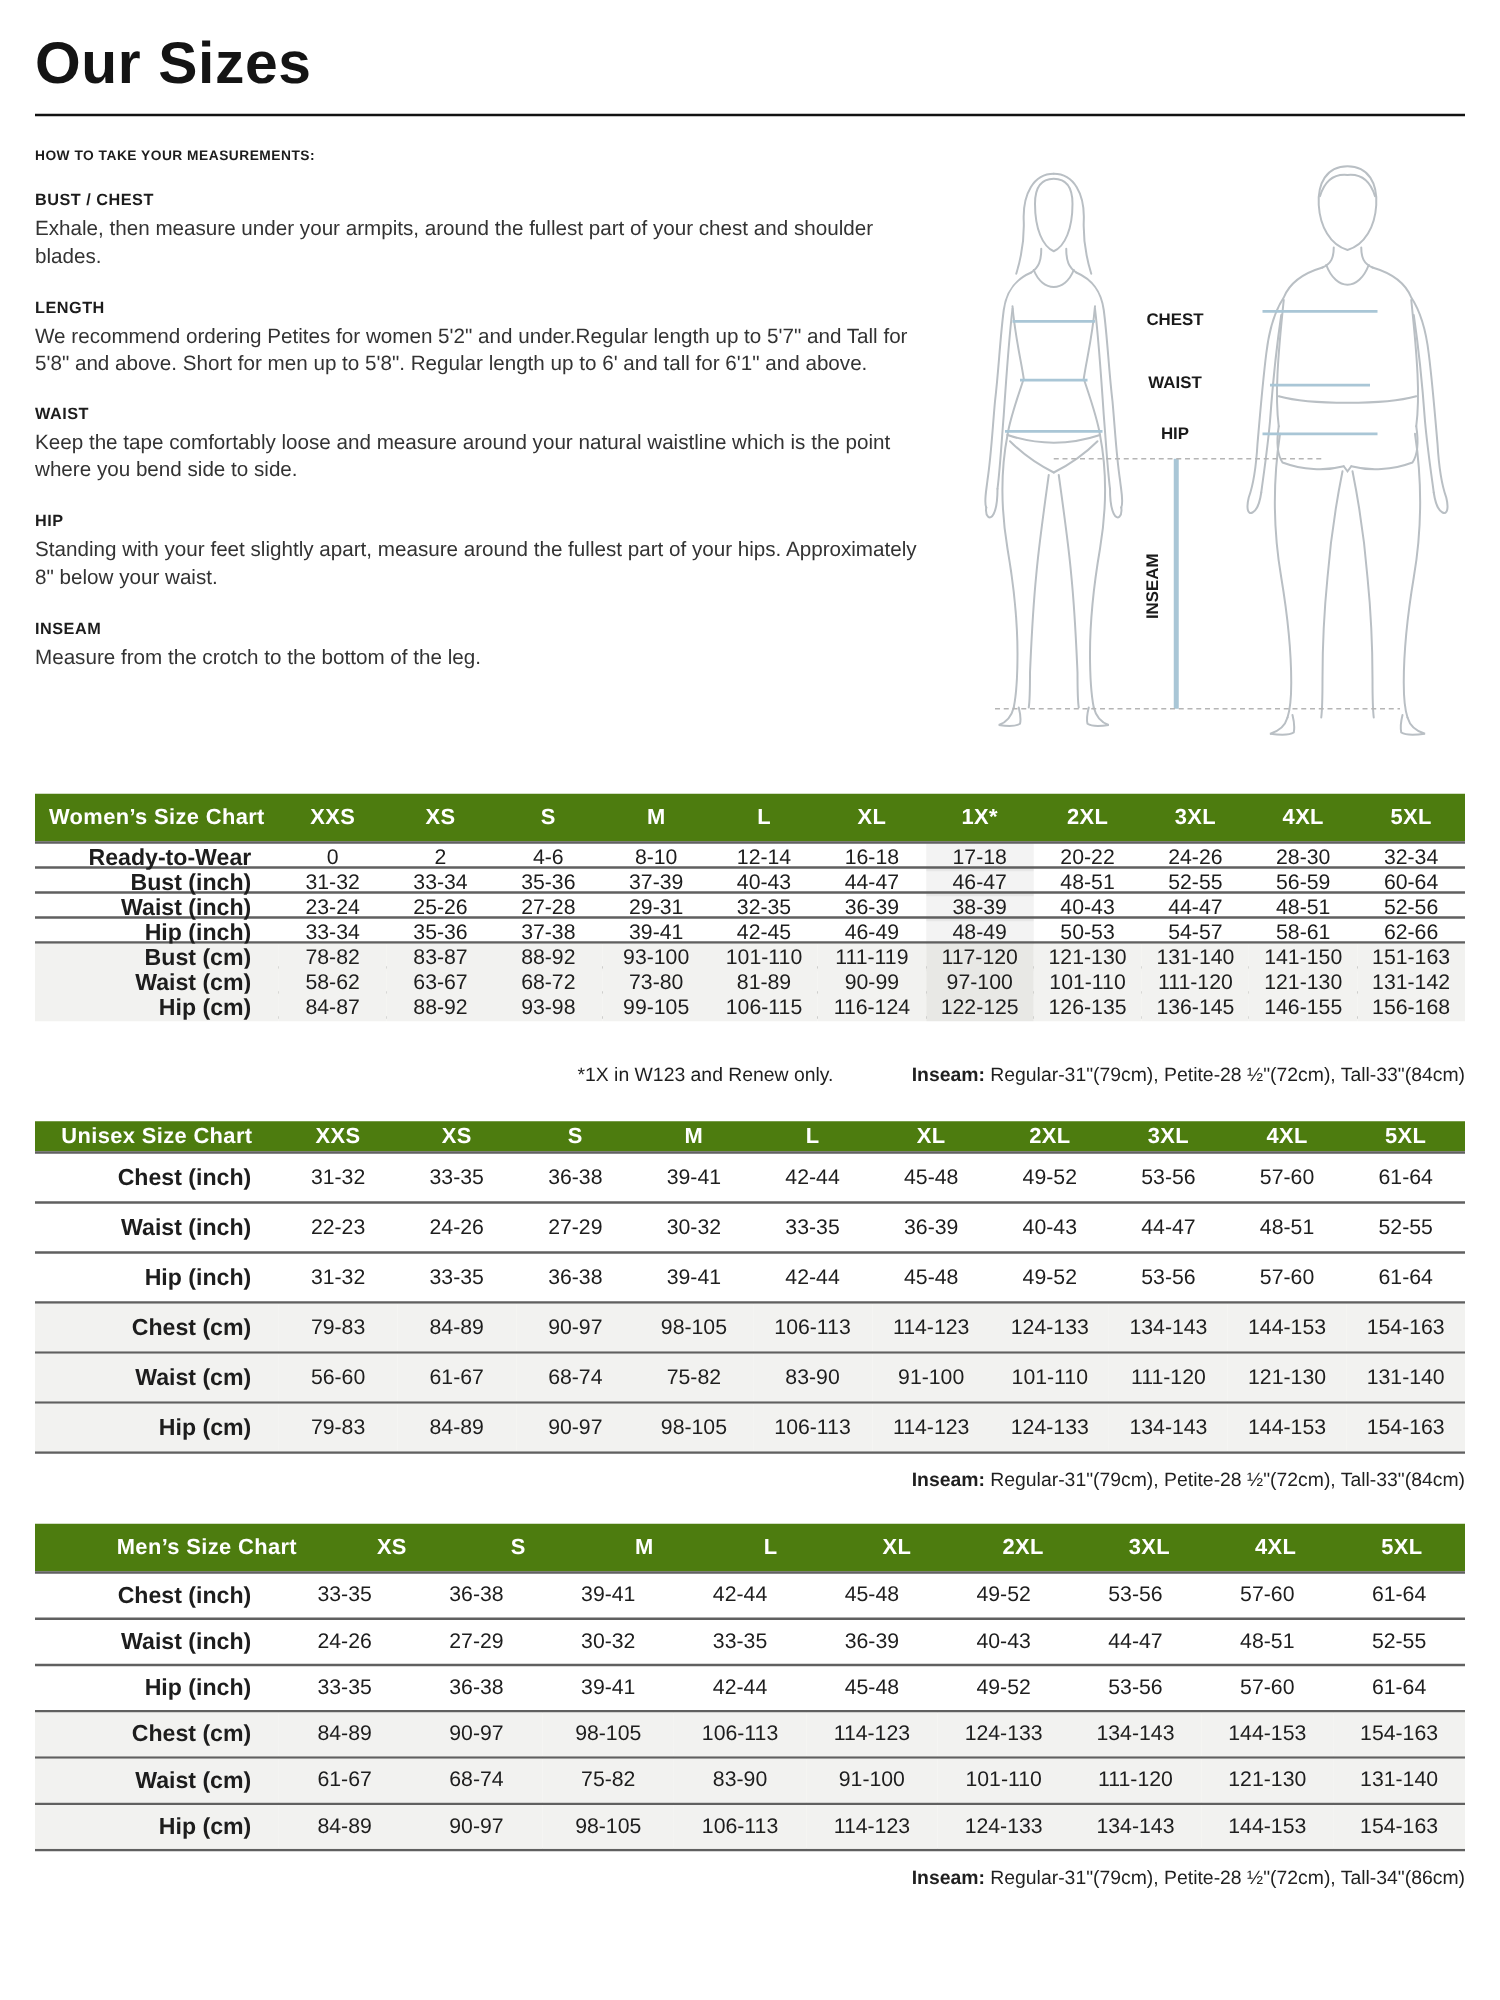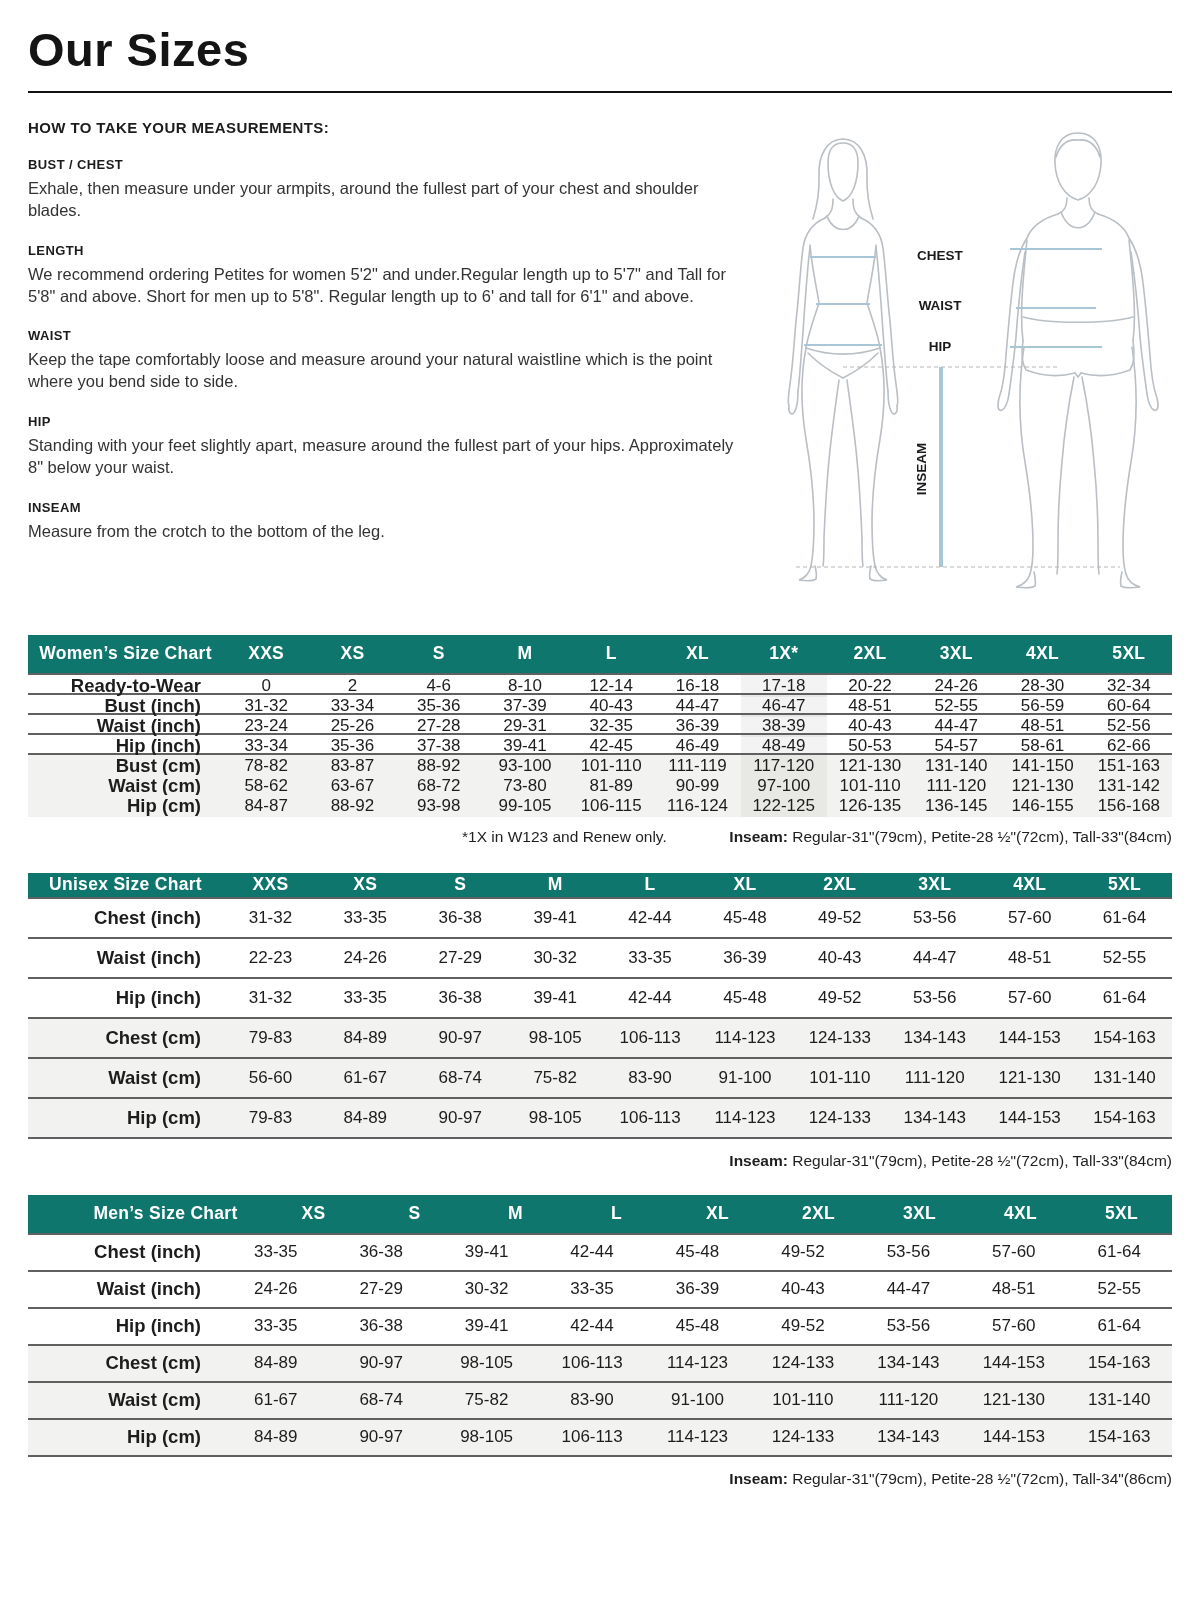--- a/index.html
+++ b/index.html
@@ -13,52 +13,52 @@
 
   h1.title {
     margin-top:24px;
     font-size:47px; font-weight:800; letter-spacing:0.5px;
     color:#141414; line-height:1.1;
   }
   .rule { border:none; border-top:2.5px solid #111; margin-top:15px; }
 
   .top { display:flex; margin-top:26px; min-height:502px; }
   .copy { flex:1; padding-right:14px; }
-  .how-heading { font-size:15px; font-weight:bold; letter-spacing:0.4px; color:#1c1c1c; }
+  .how-heading { font-size:11px; font-weight:bold; letter-spacing:0.4px; color:#1c1c1c; }
   .sec { margin-top:21px; }
   .sec h3 { font-size:13px; font-weight:bold; letter-spacing:0.4px; color:#1c1c1c; }
   .sec p { margin-top:6px; font-size:16.5px; line-height:1.33; color:#333; max-width:720px; }
 
   .fig { width:424px; flex:0 0 424px; position:relative; top:-12px; }
   .fig svg { display:block; }
 
   
   .chart { margin-top:14px; }
   .tbl { width:100%; border-bottom:2px solid #606060; }
   .trow { display:grid; grid-template-columns:var(--cols); align-items:center; }
   .trow { border-top:2px solid #606060; }
-  .trow.thead { border-top:none; background:#0f766e; }
+  .trow.thead { border-top:none; background:#4d7c0f; }
   .thead .cell { color:#fff; font-weight:bold; font-size:17.5px; letter-spacing:0.3px; }
   .cell { text-align:center; font-size:17px; color:#1d1d1d; padding:0 2px; height:100%;
           display:flex; align-items:center; justify-content:center; }
   .cell.rlabel { justify-content:flex-end; padding-right:22px; font-weight:bold; font-size:18.5px; }
   .thead .cell.rlabel { justify-content:center; padding-right:2px; font-size:17.5px; }
   .trow.shade .cell { background:#f2f2f0; }
   .cell.hl { background:rgba(90,90,90,0.075); }
   .trow.shade .cell.hl { background:#e8e8e5; }
 
   .t0 .trow { height:20px; }
   .t1 .trow { height:40px; }
   .t2 .trow { height:37px; }
   .t0 .trow.thead { height:38px; }
   .t1 .trow.thead { height:24px; }
   .t2 .trow.thead { height:38px;padding-left:40px; }
 
   .notes { display:flex; align-items:baseline; margin-top:13px; font-size:15.5px; color:#1f1f1f; }
-  .notes .n1 { margin-left:434px; }
+  .notes .n1 { margin-left:434px;margin-top:24px; }
   .notes .n2 { margin-left:auto; }
   .notes b { font-weight:bold; }
 
   .gap-u { margin-top:27px; }
   .gap-m { margin-top:25px; }
 </style>
 </head>
 <body>
 
 <div class="page">

